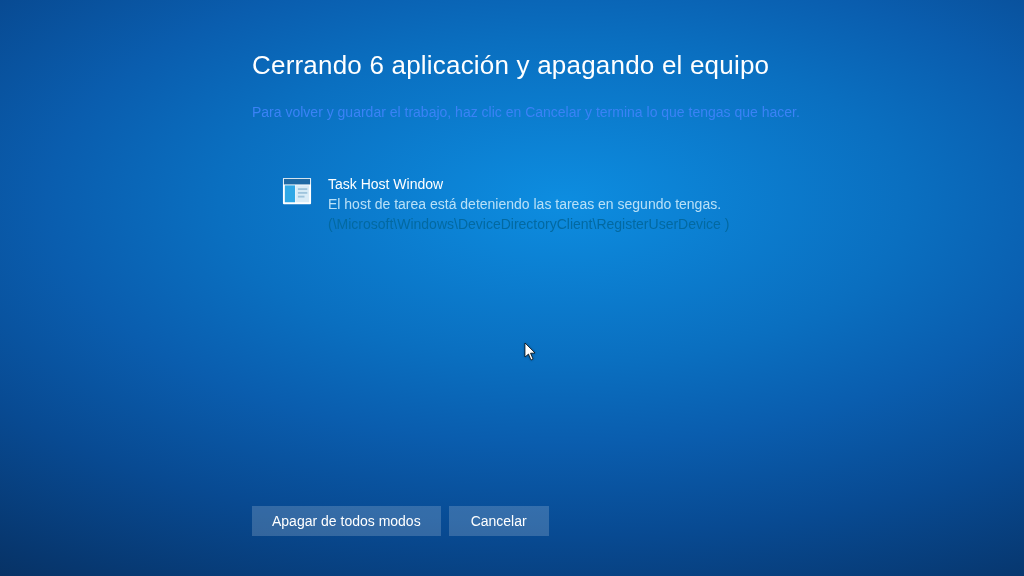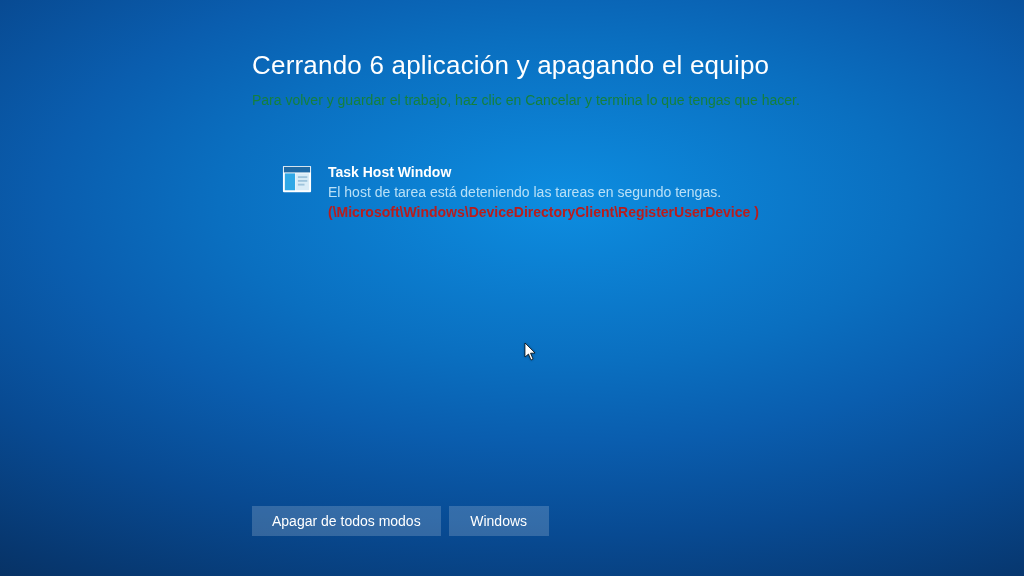--- a/index.html
+++ b/index.html
@@ -29,24 +29,24 @@
       top: 50px;
       width: 640px;
     }
     .title {
       font-size: 26px;
       font-weight: 300;
       color: #ffffff;
       letter-spacing: 0.2px;
     }
     .subtitle {
-      margin-top: 10px;
+      margin-top: 22px;
       font-size: 14px;
       font-weight: 400;
-      color: #15803d;
+      color: #3b82f6;
       line-height: 1.35;
       max-width: 560px;
     }
     .app-block {
       margin-top: 52px;
       display: flex;
       align-items: flex-start;
       gap: 16px;
       padding-left: 30px;
     }
@@ -60,29 +60,29 @@
       width: 100%;
       height: 100%;
       display: block;
     }
     .app-text {
       font-size: 14px;
       line-height: 1.45;
     }
     .app-name {
       color: #ffffff;
-      font-weight: 700;
+      font-weight: 400;
     }
     .app-desc {
       color: #b9e0f7;
       font-weight: 400;
     }
     .app-path {
-      color: #b91c1c;
-      font-weight: 700;
+      color: #0369a1;
+      font-weight: 400;
     }
     .buttons {
       position: absolute;
       left: 252px;
       bottom: 40px;
       display: flex;
       gap: 8px;
     }
     .btn {
       background: rgba(255,255,255,0.18);
@@ -135,20 +135,20 @@
     <div class="app-text">
       <div class="app-name">Task Host Window</div>
       <div class="app-desc">El host de tarea está deteniendo las tareas en segundo tengas.</div>
       <div class="app-path">(\Microsoft\Windows\DeviceDirectoryClient\RegisterUserDevice )</div>
     </div>
   </div>
 </div>
 
 <div class="buttons">
   <button class="btn">Apagar de todos modos</button>
-  <button class="btn">Windows</button>
+  <button class="btn">Cancelar</button>
 </div>
 
 <div class="cursor">
   <svg viewBox="0 0 14 20">
     <path d="M1 1 L1 15 L4.5 12 L7 18 L9 17 L6.5 11.2 L11 11 Z" fill="#ffffff" stroke="#000000" stroke-width="0.7"></path>
   </svg>
 </div>
 
 </body></html>

